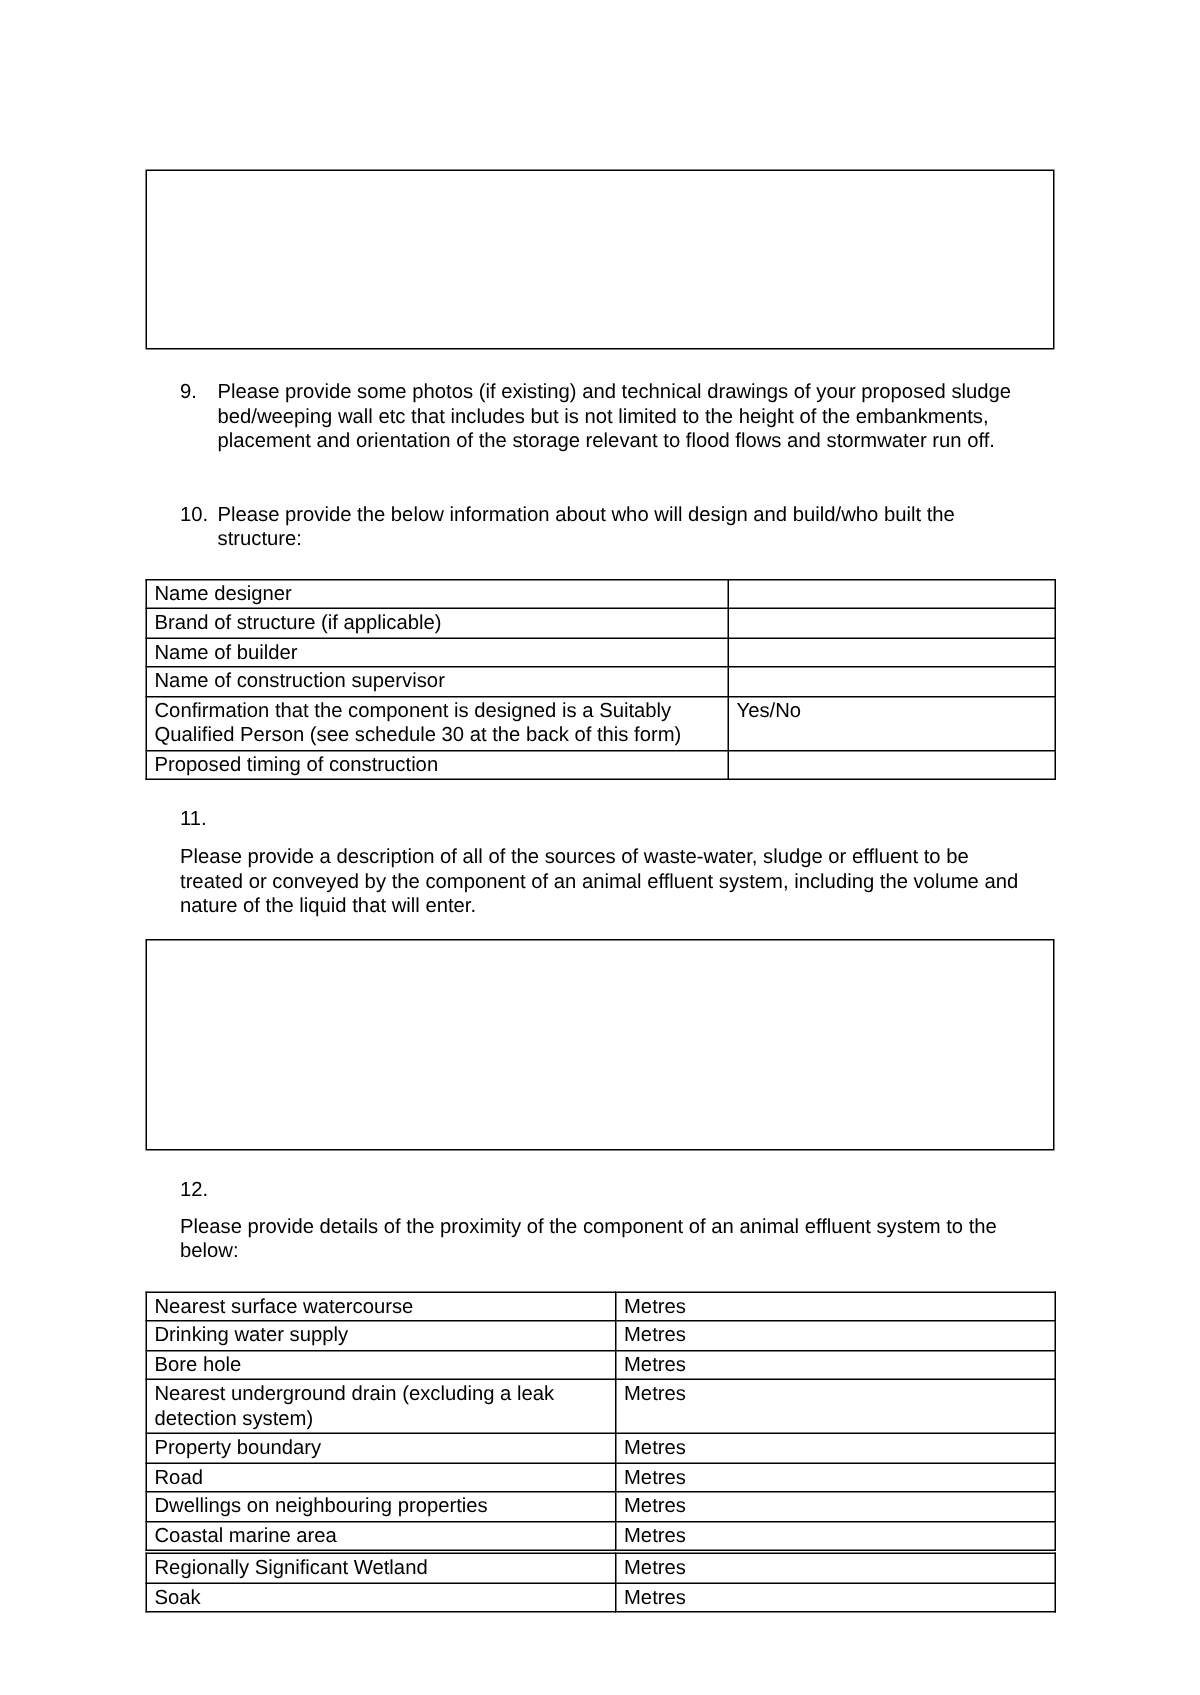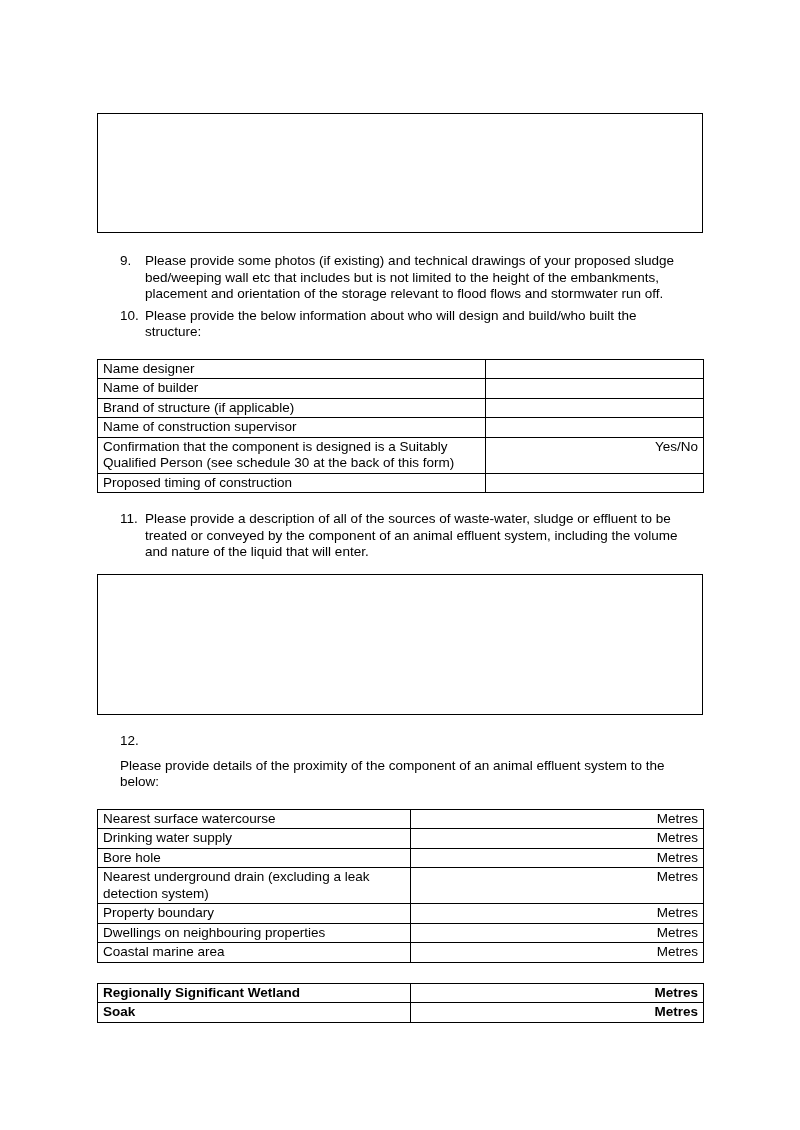--- a/index.html
+++ b/index.html
@@ -37,45 +37,43 @@
     width: 570px;
   }
   .qnum {
     flex: 0 0 25px;
     width: 25px;
   }
   .qtext {
     flex: 1 1 auto;
   }
   .q9  { margin-top: 20px; }
-  .q10 { margin-top: 5px; }
-  .q11 { margin-top: 18px; }
+  .q10 { margin-top: 32px; }
+  .q11 { margin-top: 18px; flex-direction: column; }
   .q12 { margin-top: 18px; flex-direction: column; }
   table.form-table {
     border-collapse: collapse;
     width: 606px;
     table-layout: fixed;
     margin-top: 18px;
   }
   table.form-table td {
     border: 1px solid #000000;
     padding: 1px 5px;
     vertical-align: top;
     overflow: hidden;
   }
   table.design-table col.c-label { width: 388px; }
   table.design-table col.c-value { width: 218px; }
   table.proximity-table col.c-label { width: 313px; }
   table.proximity-table col.c-value { width: 293px; }
   td.value-cell {
-    text-align: right;
   }
   table.proximity-table.segment-2 {
-    margin-top: 20px;
-    font-weight: bold;
+    margin-top: 1px;
   }
 </style>
 </head>
 <body>
 
 <div class="page">
   <div class="content">
 
     <div class="textbox box-photos"></div>
 
@@ -93,25 +91,25 @@
       <colgroup>
           <col class="c-label">
           <col class="c-value">
         </colgroup>
       <tbody>
         <tr>
           <td class="label-cell">Name designer</td>
           <td class="value-cell"></td>
         </tr>
         <tr>
-          <td class="label-cell">Name of builder</td>
+          <td class="label-cell">Brand of structure (if applicable)</td>
           <td class="value-cell"></td>
         </tr>
         <tr>
-          <td class="label-cell">Brand of structure (if applicable)</td>
+          <td class="label-cell">Name of builder</td>
           <td class="value-cell"></td>
         </tr>
         <tr>
           <td class="label-cell">Name of construction supervisor</td>
           <td class="value-cell"></td>
         </tr>
         <tr>
           <td class="label-cell">Confirmation that the component is designed is a Suitably Qualified Person (see schedule 30 at the back of this form)</td>
           <td class="value-cell">Yes/No</td>
         </tr>
@@ -154,20 +152,24 @@
         </tr>
         <tr>
           <td class="label-cell">Nearest underground drain (excluding a leak detection system)</td>
           <td class="value-cell">Metres</td>
         </tr>
         <tr>
           <td class="label-cell">Property boundary</td>
           <td class="value-cell">Metres</td>
         </tr>
         <tr>
+          <td class="label-cell">Road</td>
+          <td class="value-cell">Metres</td>
+        </tr>
+        <tr>
           <td class="label-cell">Dwellings on neighbouring properties</td>
           <td class="value-cell">Metres</td>
         </tr>
         <tr>
           <td class="label-cell">Coastal marine area</td>
           <td class="value-cell">Metres</td>
         </tr>
       </tbody>
     </table>
 

